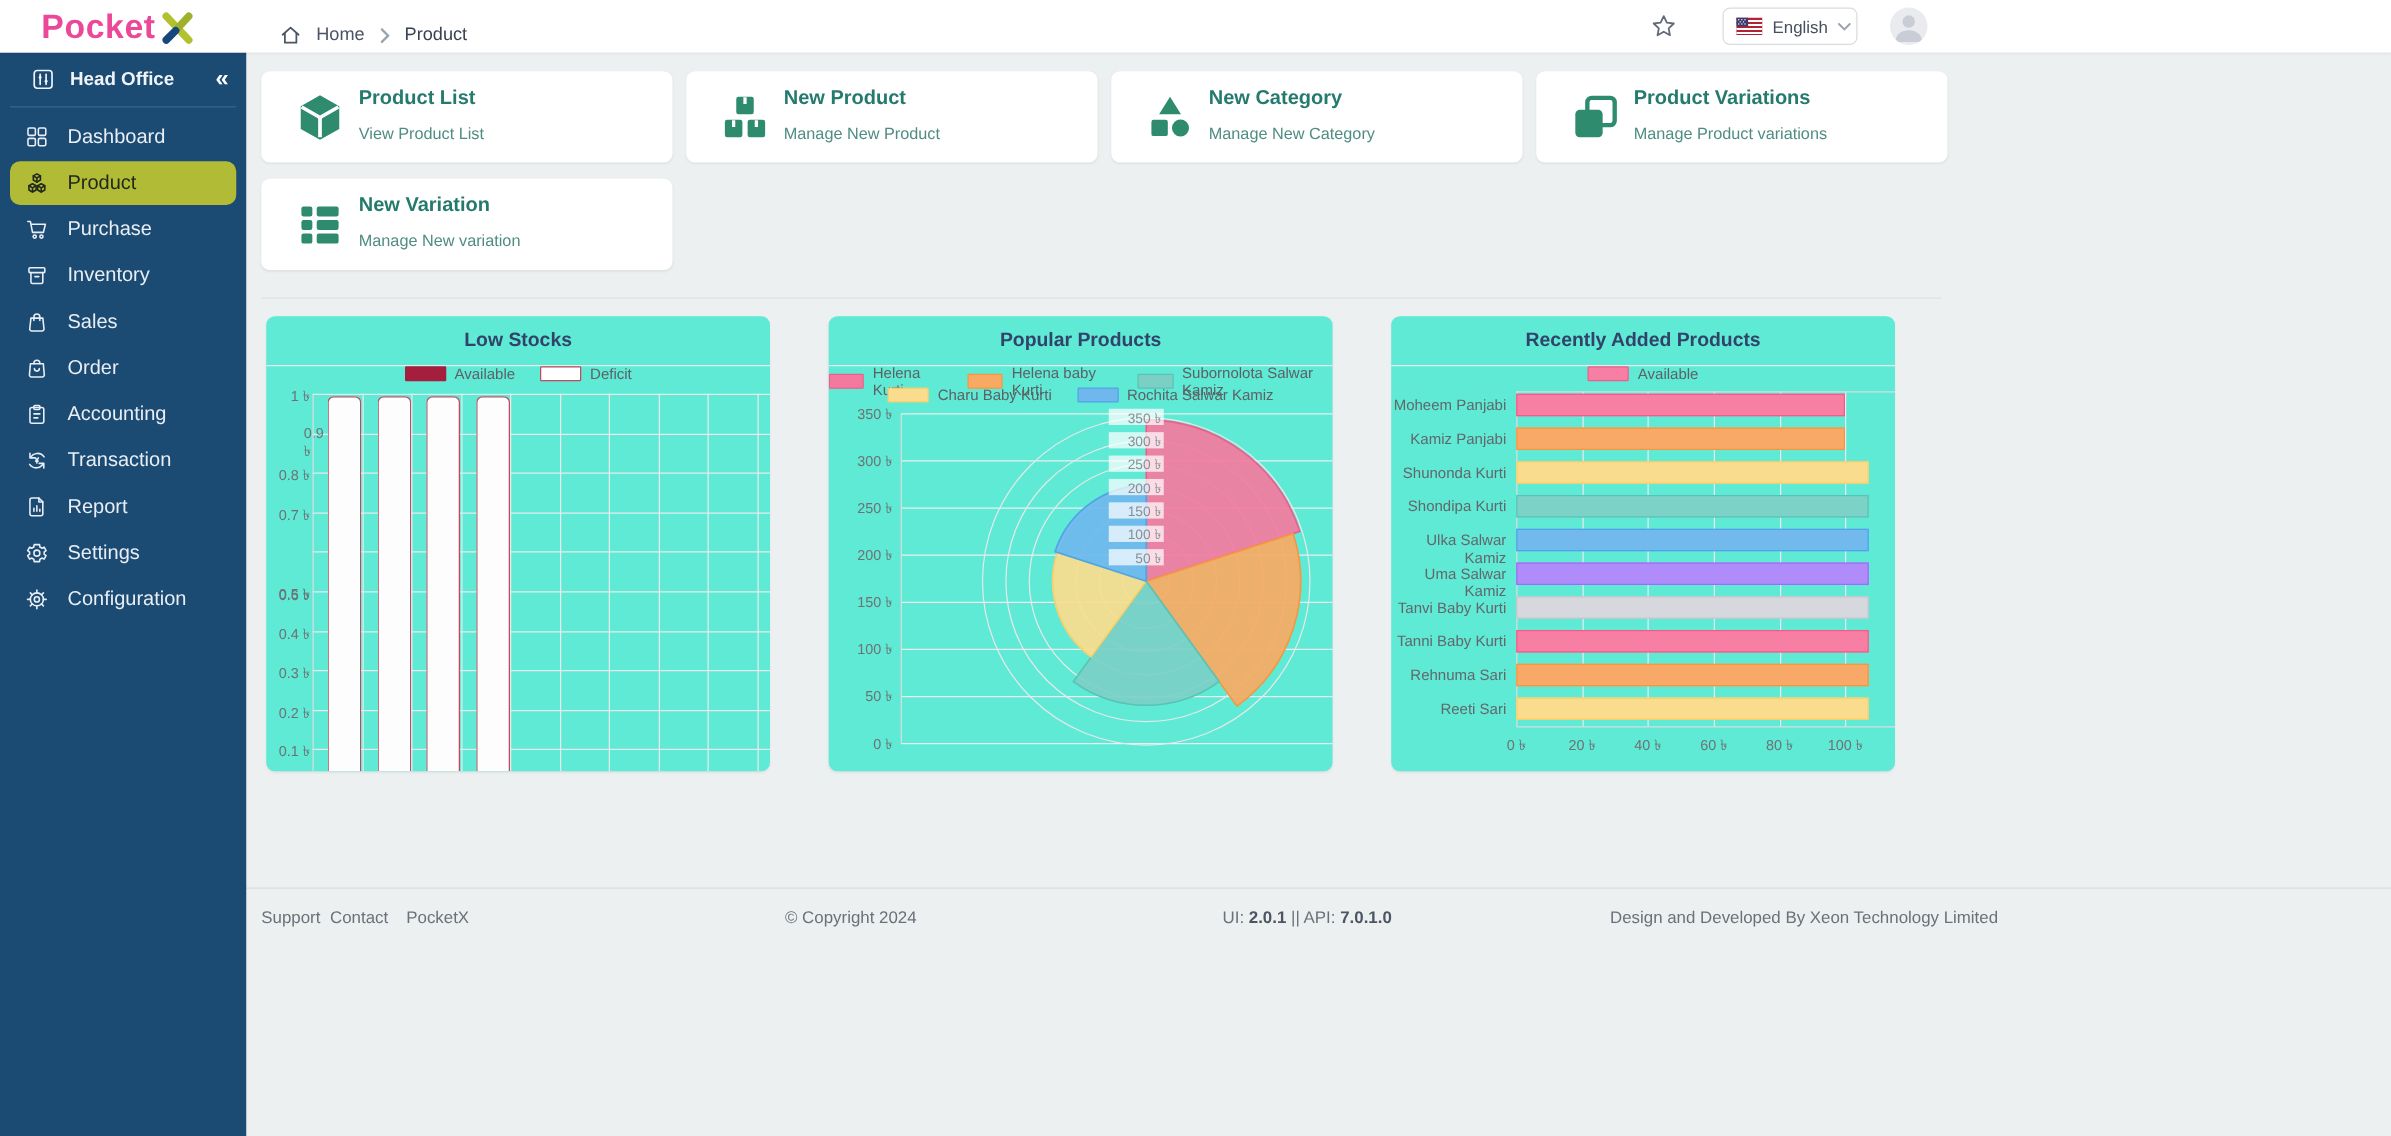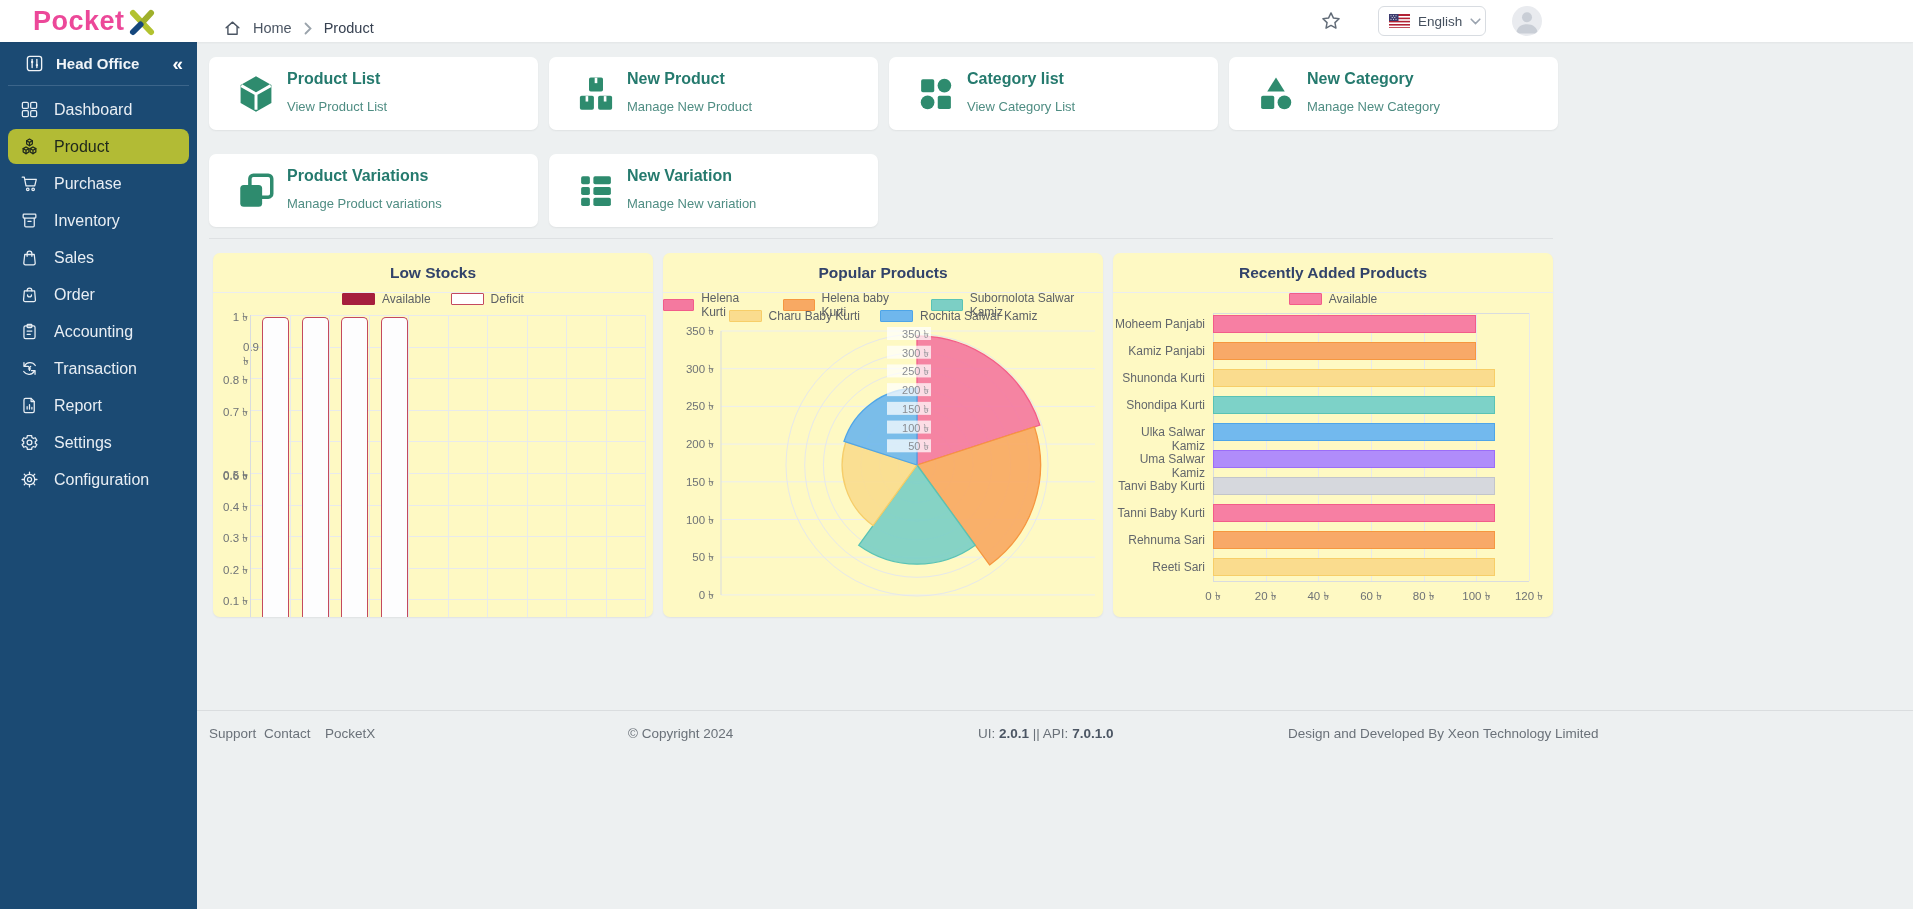--- a/index.html
+++ b/index.html
@@ -29,30 +29,30 @@
   .side-div { border-top:1px solid #3c658a; margin:2px 8px 6px 8px; }
   .side-item { display:flex; align-items:center; gap:15px; margin:2px 8px; padding:8px 12px; border-radius:8px;
                color:#e8eef4; cursor:pointer; }
   .side-item .lbl { font-size:16px; }
   .side-item.active { background:#b2bb35; color:#20291c; }
   .side-item svg { flex:0 0 auto; }
 
   
   .content { position:absolute; left:197px; top:42px; width:1716px; height:867px; }
   .cards-grid { position:absolute; left:12px; top:15px; display:grid;
-                grid-template-columns:repeat(4,329px); grid-auto-rows:73px; gap:24px 11px; }
+                grid-template-columns:repeat(4,329px); grid-auto-rows:73px; gap:13px 11px; }
   .scard { background:#fff; border-radius:7px; box-shadow:0 1px 2px rgba(0,0,0,.06); position:relative;
            cursor:pointer; }
   .scard .icn { position:absolute; left:26px; top:16px; width:42px; height:42px; }
   .scard .t  { position:absolute; left:78px; top:13px; font-size:16px; font-weight:bold; color:#257a6e; }
   .scard .s  { position:absolute; left:78px; top:42px; font-size:13px; color:#4f8d83; }
 
   .section-div { position:absolute; left:12px; top:196px; width:1344px; border-top:1px solid #dee1e3; }
 
-  .chart-card { position:absolute; top:211px; width:440px; height:364px; background:#fef9c3; border-radius:7px;
+  .chart-card { position:absolute; top:211px; width:403px; height:364px; background:#5eead4; border-radius:7px;
                 box-shadow:0 1px 2px rgba(0,0,0,.06); overflow:hidden; }
   .chart-title { text-align:center; font-size:15.5px; font-weight:bold; color:#32436a; padding:11px 0 10px 0;
                  border-bottom:1px solid #ebedef; }
   .legend-row { position:absolute; left:0; width:100%; display:flex; justify-content:center; gap:20px; }
   .legend-item { display:flex; align-items:center; gap:7px; cursor:pointer; }
   .legend-item .sw { width:33px; height:12px; border-radius:1px; }
   .legend-item .lt { font-size:12px; color:#5d6166; }
   .chart-area { position:absolute; left:0; top:56px; width:440px; height:308px; }
 
   .tick { position:absolute; font-size:11.5px; color:#6e7276; text-align:right; width:34px; }
@@ -302,32 +302,20 @@
               <rect x="13.2" y="13" width="8" height="8" rx="1"></rect>
             </g>
             <g stroke="#fff" stroke-width="1.5">
               <line x1="12" y1="2.7" x2="12" y2="5.8"></line>
               <line x1="6.8" y1="13.2" x2="6.8" y2="16.3"></line>
               <line x1="17.2" y1="13.2" x2="17.2" y2="16.3"></line>
             </g>
           </svg></div>
         <div class="t">New Product</div>
         <div class="s">Manage New Product</div>
-      </div>
-      <div class="scard">
-        <div class="icn"><svg width="42" height="42" viewBox="0 0 24 24">
-            <g fill="#2e8b6e">
-              <rect x="3.5" y="3.5" width="7.5" height="7.5" rx="1"></rect>
-              <circle cx="16.8" cy="7.2" r="3.9"></circle>
-              <circle cx="7.2" cy="16.8" r="3.9"></circle>
-              <rect x="13" y="13" width="7.5" height="7.5" rx="1"></rect>
-            </g>
-          </svg></div>
-        <div class="t">Category list</div>
-        <div class="s">View Category List</div>
       </div>
       <div class="scard">
         <div class="icn"><svg width="42" height="42" viewBox="0 0 24 24">
             <g fill="#2e8b6e">
               <path d="M12 2.5l5 8H7z"></path>
               <rect x="3.5" y="13" width="7.5" height="7.5" rx="1"></rect>
               <circle cx="16.8" cy="16.8" r="3.9"></circle>
             </g>
           </svg></div>
         <div class="t">New Category</div>

